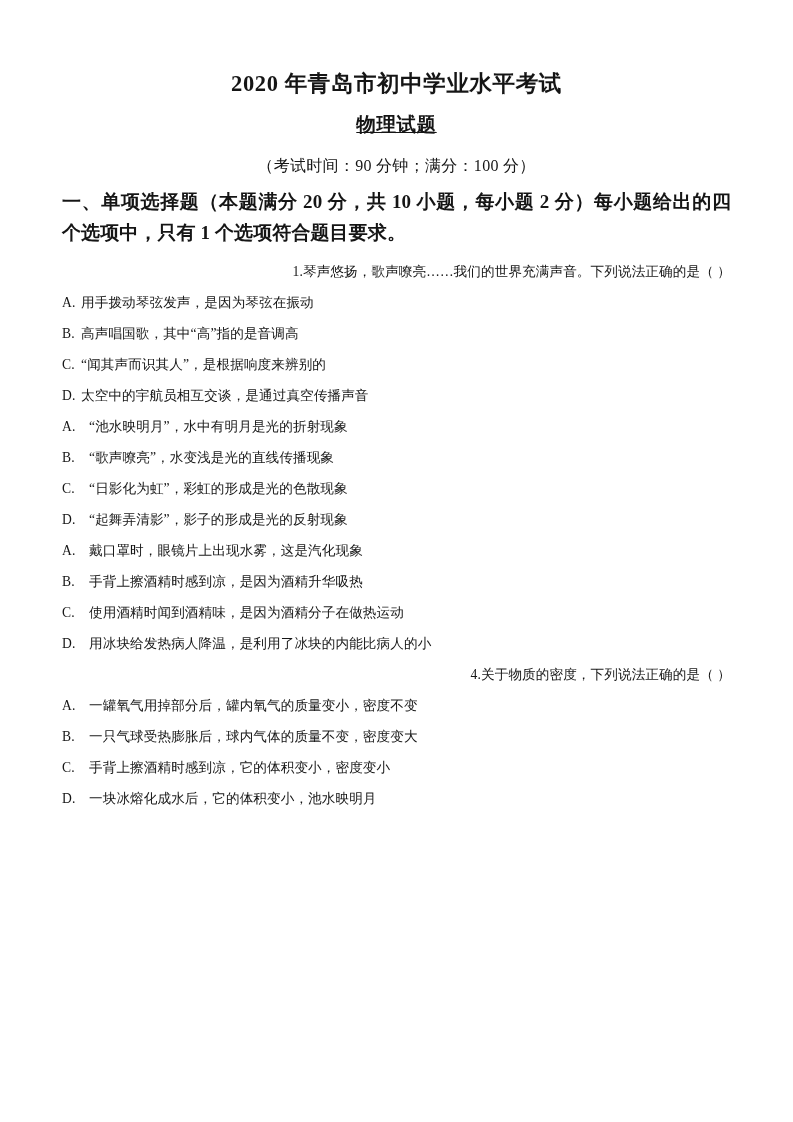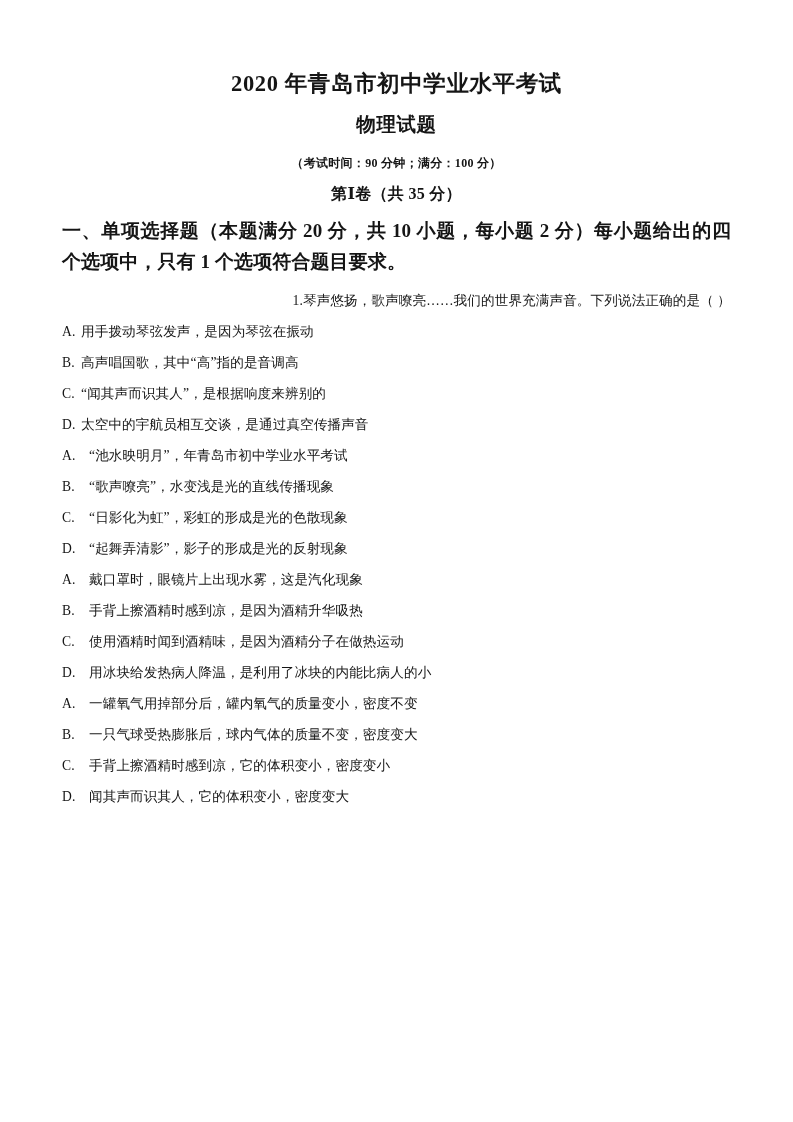--- a/index.html
+++ b/index.html
@@ -35,27 +35,28 @@
     line-height: 1.25;
   }
   .doc-subtitle {
     margin: 0;
     padding-top: 15px;
     text-align: center;
     font-size: 19.5px;
     font-weight: bold;
     letter-spacing: 0.6px;
     line-height: 1.25;
+    text-decoration: underline;
   }
   .exam-meta {
     margin: 0;
     padding-top: 18px;
     text-align: center;
-    font-size: 12px;
-    font-weight: bold;
+    font-size: 16px;
+    font-weight: normal;
     letter-spacing: 0.3px;
     line-height: 1.3;
   }
 
   
   .instructions {
     padding-top: 20px;
   }
   .instr-line {
     font-size: 15.5px;
@@ -125,21 +126,20 @@
 </head>
 <body>
 
 <div class="page">
 
   <h1 class="doc-title">2020 年青岛市初中学业水平考试</h1>
   <h2 class="doc-subtitle">物理试题</h2>
   <p class="exam-meta">（考试时间：90 分钟；满分：100 分）</p>
 
 
-  <h3 class="part-heading">第Ⅰ卷（共 35 分）</h3>
   <div class="section-heading">一、单项选择题（本题满分 20 分，共 10 小题，每小题 2 分）每小题给出的四个选项中，只有 1 个选项符合题目要求。</div>
 
   <div class="questions">
 
     <div class="question">
       <div class="q-stem">1.琴声悠扬，歌声嘹亮……我们的世界充满声音。下列说法正确的是（        ）</div>
       <ul class="q-options">
         <li class="q-option opt-gap-narrow">
           <span class="opt-letter">A.</span>
           <span class="opt-text">用手拨动琴弦发声，是因为琴弦在振动</span>
@@ -156,21 +156,21 @@
           <span class="opt-letter">D.</span>
           <span class="opt-text">太空中的宇航员相互交谈，是通过真空传播声音</span>
         </li>
       </ul>
     </div>
 
     <div class="question">
       <ul class="q-options">
         <li class="q-option opt-gap-wide">
           <span class="opt-letter">A.</span>
-          <span class="opt-text">“池水映明月”，年青岛市初中学业水平考试</span>
+          <span class="opt-text">“池水映明月”，水中有明月是光的折射现象</span>
         </li>
         <li class="q-option opt-gap-wide">
           <span class="opt-letter">B.</span>
           <span class="opt-text">“歌声嘹亮”，水变浅是光的直线传播现象</span>
         </li>
         <li class="q-option opt-gap-wide">
           <span class="opt-letter">C.</span>
           <span class="opt-text">“日影化为虹”，彩虹的形成是光的色散现象</span>
         </li>
         <li class="q-option opt-gap-wide">
@@ -195,34 +195,35 @@
           <span class="opt-text">使用酒精时闻到酒精味，是因为酒精分子在做热运动</span>
         </li>
         <li class="q-option opt-gap-wide">
           <span class="opt-letter">D.</span>
           <span class="opt-text">用冰块给发热病人降温，是利用了冰块的内能比病人的小</span>
         </li>
       </ul>
     </div>
 
     <div class="question">
+      <div class="q-stem">4.关于物质的密度，下列说法正确的是（        ）</div>
       <ul class="q-options">
         <li class="q-option opt-gap-wide">
           <span class="opt-letter">A.</span>
           <span class="opt-text">一罐氧气用掉部分后，罐内氧气的质量变小，密度不变</span>
         </li>
         <li class="q-option opt-gap-wide">
           <span class="opt-letter">B.</span>
           <span class="opt-text">一只气球受热膨胀后，球内气体的质量不变，密度变大</span>
         </li>
         <li class="q-option opt-gap-wide">
           <span class="opt-letter">C.</span>
           <span class="opt-text">手背上擦酒精时感到凉，它的体积变小，密度变小</span>
         </li>
         <li class="q-option opt-gap-wide">
           <span class="opt-letter">D.</span>
-          <span class="opt-text">闻其声而识其人，它的体积变小，密度变大</span>
+          <span class="opt-text">一块冰熔化成水后，它的体积变小，池水映明月</span>
         </li>
       </ul>
     </div>
 
   </div>
 </div>
 
 </body></html>

